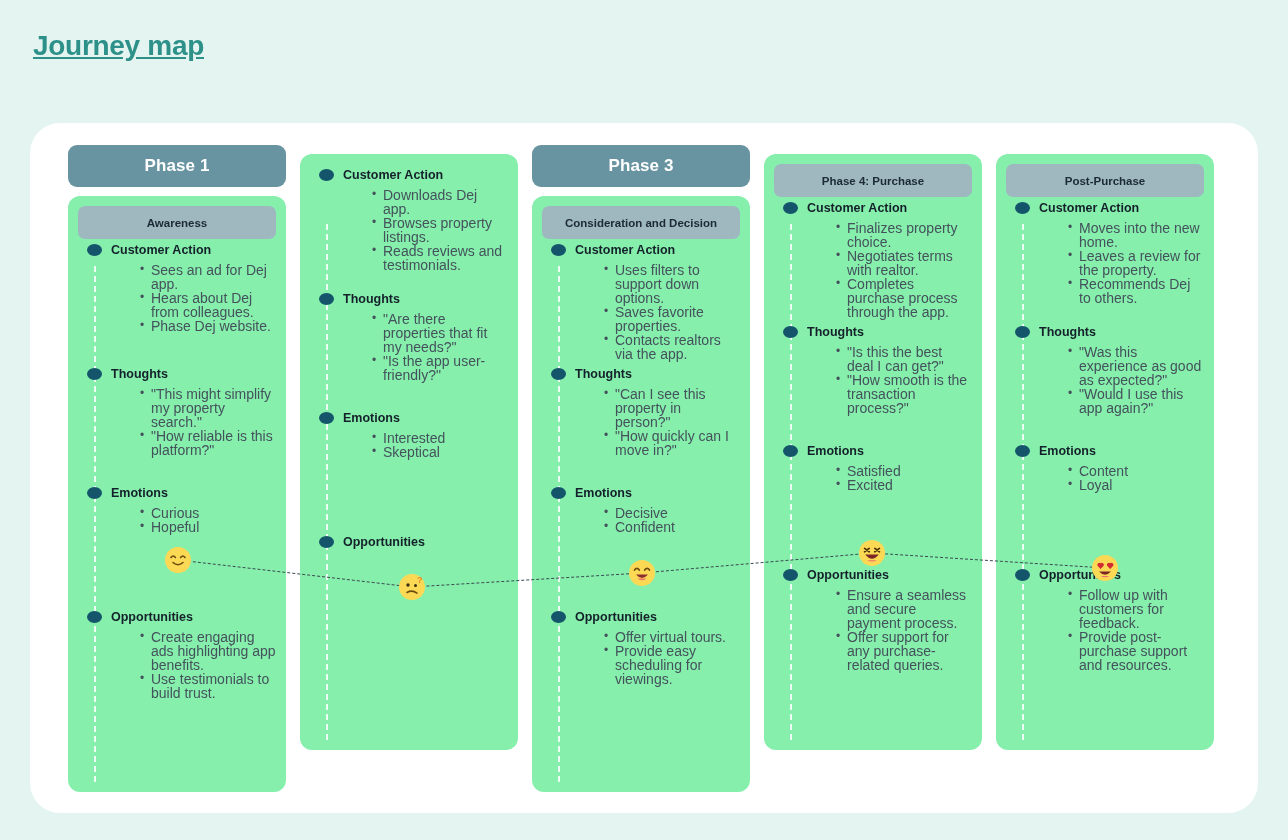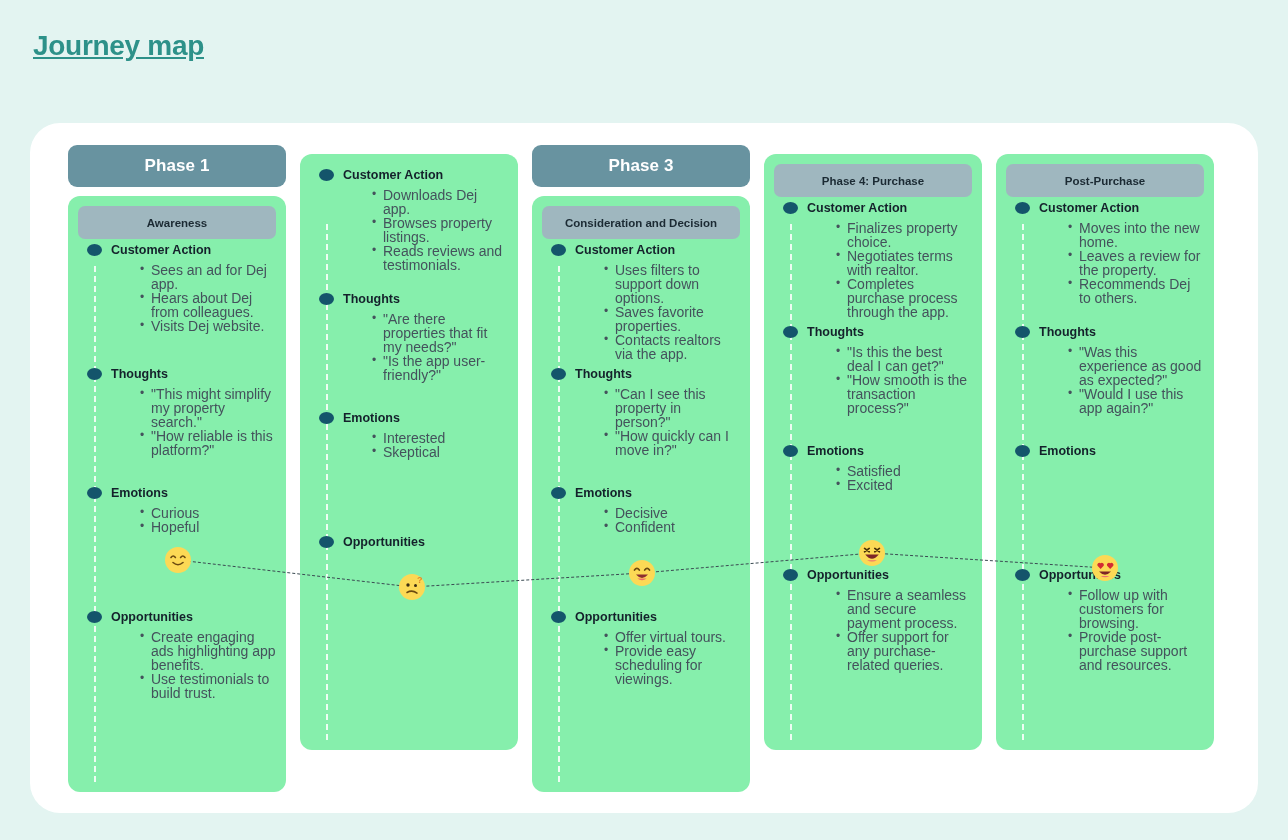--- a/index.html
+++ b/index.html
@@ -177,21 +177,21 @@
           <div class="dash-rail"></div>
           <div class="sections">
             <div class="section" style="top: 0px;">
               <div class="section-head">
                 <span class="dot"></span>
                 <span class="section-title">Customer Action</span>
               </div>
               <ul class="items">
                 <li>Sees an ad for Dej app.</li>
                 <li>Hears about Dej from colleagues.</li>
-                <li>Visits Dej website.</li>
+                <li>Phase Dej website.</li>
               </ul>
             </div>
             <div class="section" style="top: 124px;">
               <div class="section-head">
                 <span class="dot"></span>
                 <span class="section-title">Thoughts</span>
               </div>
               <ul class="items">
                 <li>"This might simplify my property search."</li>
                 <li>"How reliable is this platform?"</li>
@@ -387,28 +387,32 @@
               <ul class="items">
                 <li>"Was this experience as good as expected?"</li>
                 <li>"Would I use this app again?"</li>
               </ul>
             </div>
             <div class="section" style="top: 243px;">
               <div class="section-head">
                 <span class="dot"></span>
                 <span class="section-title">Emotions</span>
               </div>
+              <ul class="items">
+                <li>Content</li>
+                <li>Loyal</li>
+              </ul>
             </div>
             <div class="section" style="top: 367px;">
               <div class="section-head">
                 <span class="dot"></span>
                 <span class="section-title">Opportunities</span>
               </div>
               <ul class="items">
-                <li>Follow up with customers for browsing.</li>
+                <li>Follow up with customers for feedback.</li>
                 <li>Provide post-purchase support and resources.</li>
               </ul>
             </div>
           </div>
         </div>
       </div>
     </div>
 </div>
 
 <svg class="emotion-line-layer" id="emotion-curve" viewBox="0 0 1288 840">

